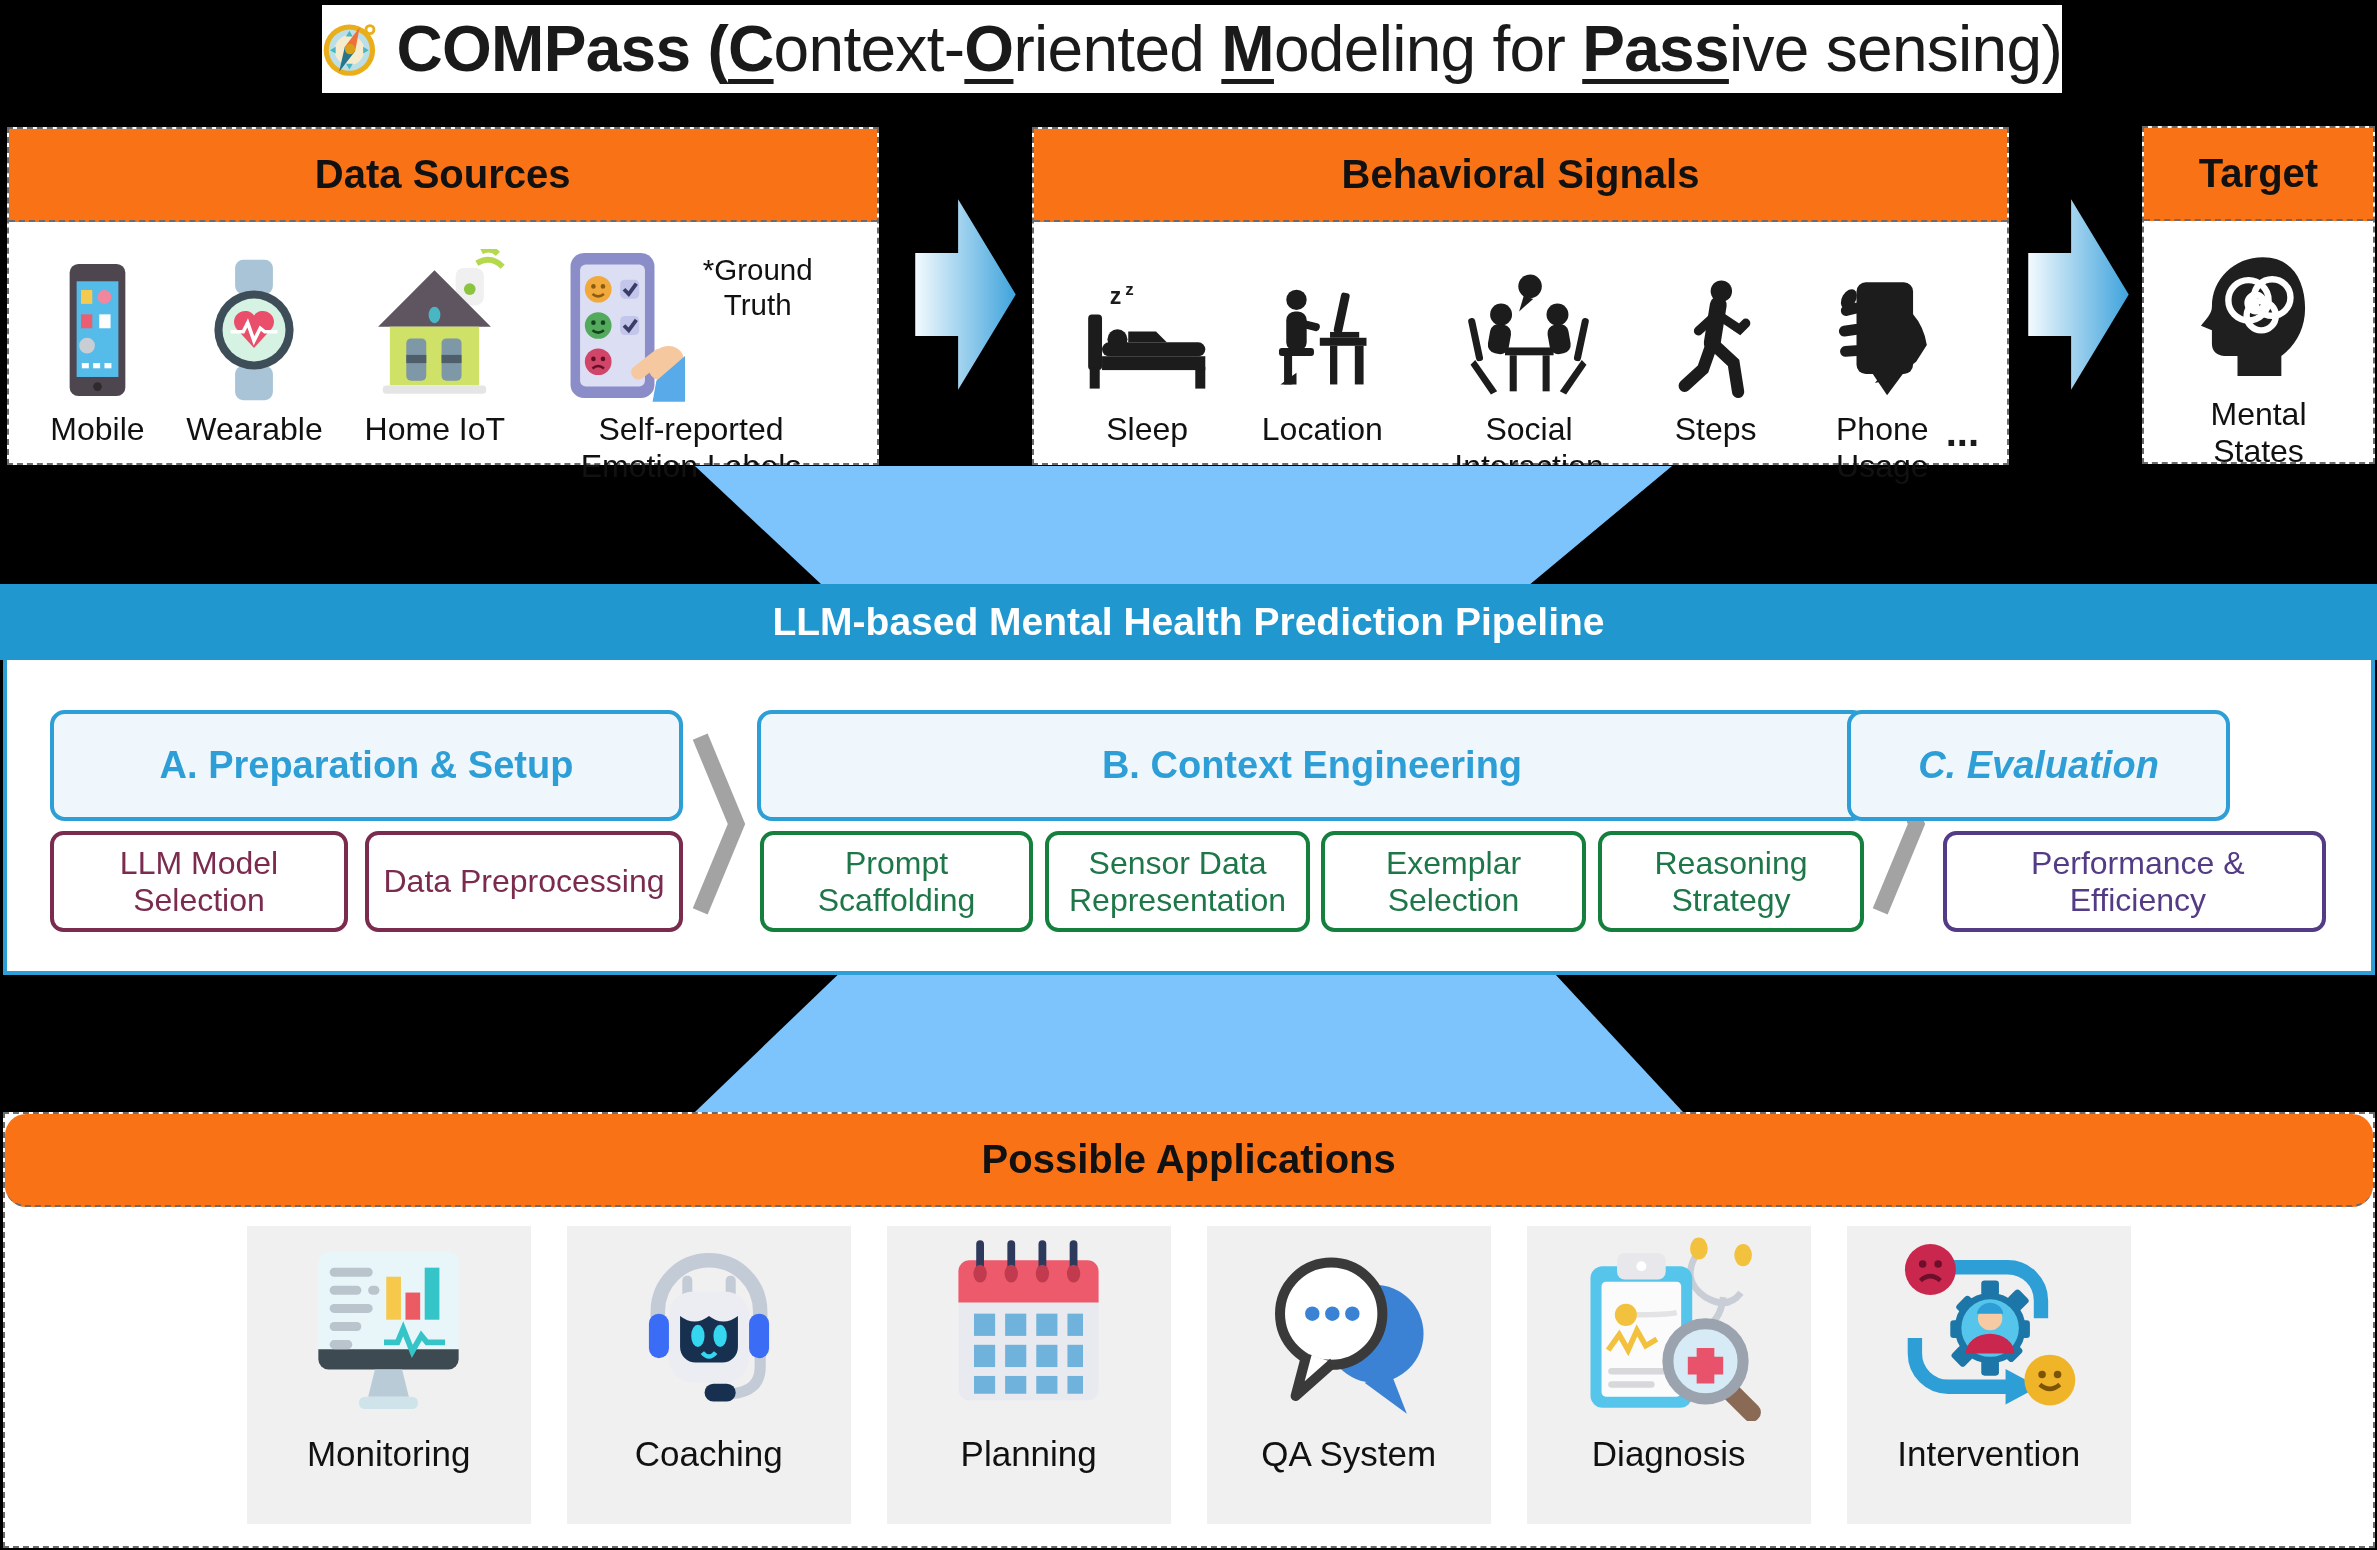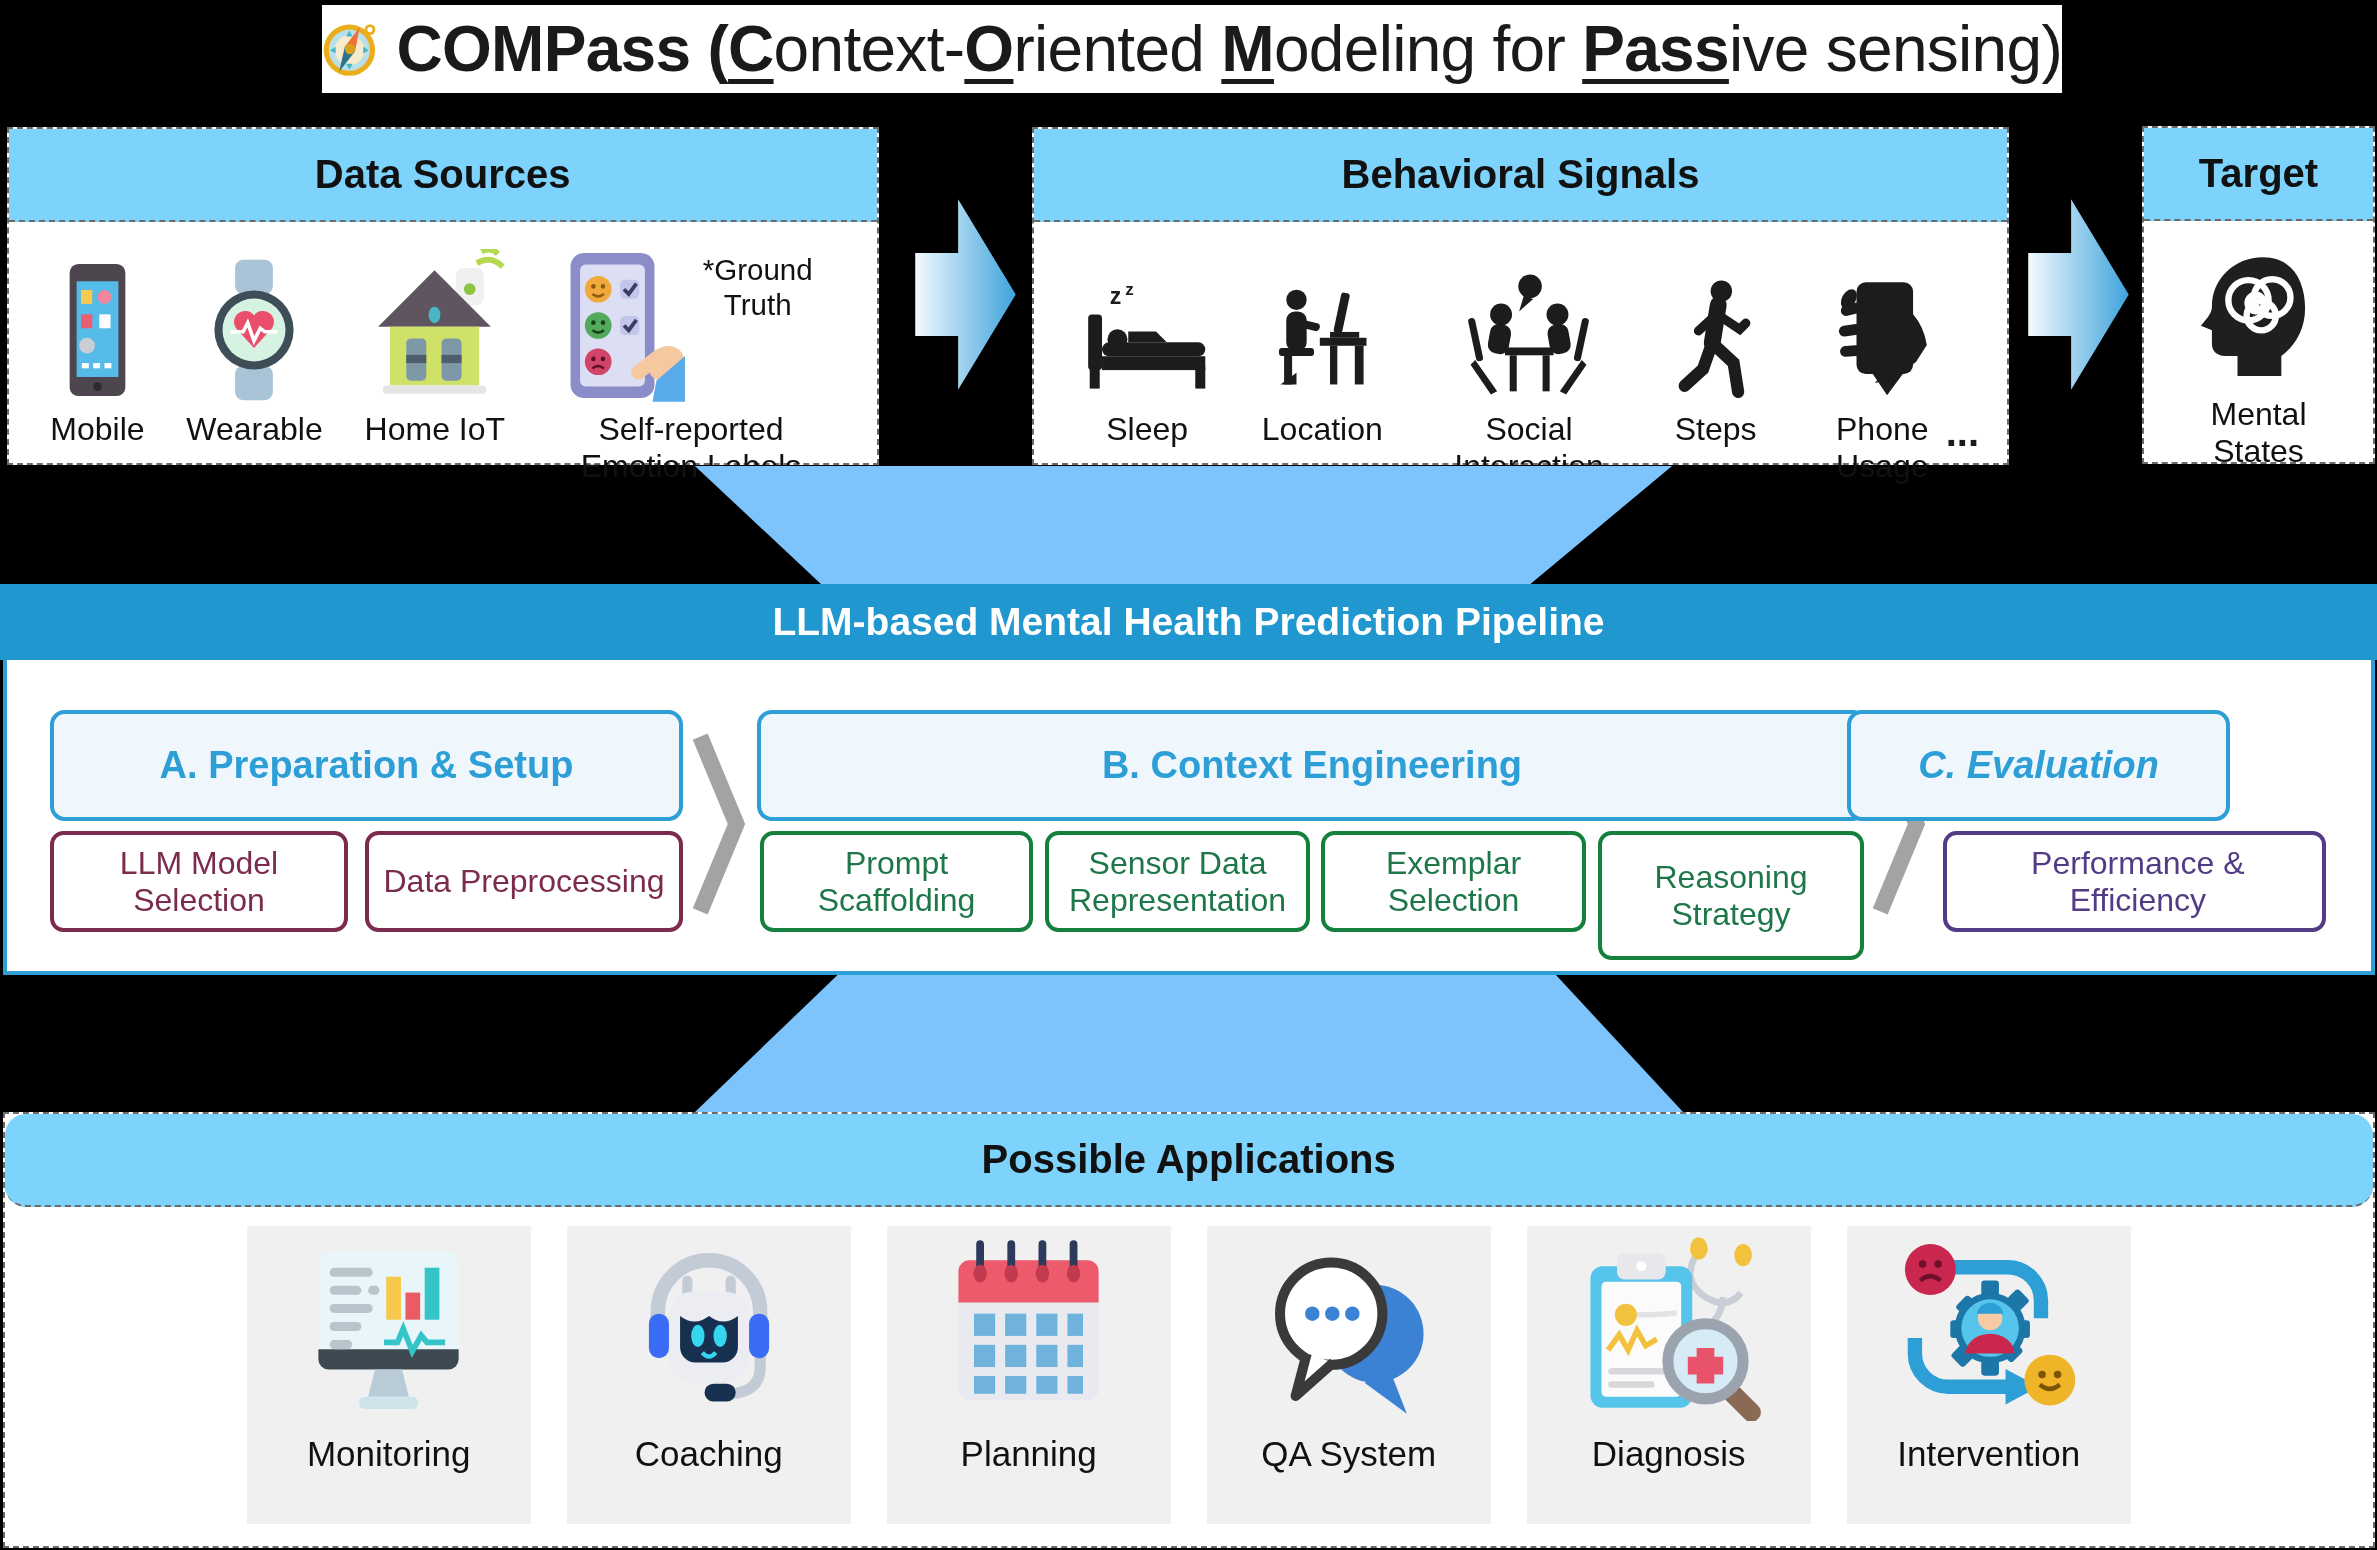--- a/index.html
+++ b/index.html
@@ -8,21 +8,21 @@
 
   
   .title-bar{position:absolute;left:322px;top:5.4px;width:1740px;height:88px;background:#fff;
              display:flex;align-items:center;justify-content:center;gap:17.4px;}
   .title-text{font-size:64px;letter-spacing:-0.7px;white-space:nowrap;}
   .title-text .b{font-weight:bold;}
   .title-text .u{font-weight:bold;text-decoration:underline;text-decoration-thickness:5.4px;text-underline-offset:8px;}
 
   
   .sec{position:absolute;background:#fff;border:2.7px dashed #6b6b6b;box-sizing:border-box;}
-  .sec-header{background:#7dd3fc;border-bottom:2.7px dashed #6b6b6b;height:91px;
+  .sec-header{background:#f97316;border-bottom:2.7px dashed #6b6b6b;height:91px;
               display:flex;align-items:center;justify-content:center;
               font-size:40px;font-weight:bold;color:#111;}
   .sec-body{display:flex;justify-content:space-evenly;align-items:flex-start;padding-top:19px;}
   .item{display:flex;flex-direction:column;align-items:center;}
   .icon-box{height:161px;display:flex;align-items:flex-end;justify-content:center;}
   .item-label{margin-top:9.4px;font-size:32px;color:#111;text-align:center;line-height:1.15;}
 
   
   .blk-arrow{position:absolute;top:194px;width:105px;height:201px;}
   .funnel{position:absolute;background:#7dc4fd;}
@@ -330,21 +330,21 @@
   <div class="sub-box maroon" style="left:365px;top:831px;width:318px;height:101px;">Data Preprocessing</div>
 
   <svg class="chev" style="left:692px;" viewBox="0 0 80 280">
     <polyline points="12,10 66,140 12,270" stroke="#a3a3a3" stroke-width="24" fill="none"></polyline>
   </svg>
 
   <div class="stage-head" style="left:757px;top:710px;width:1110px;height:111px;">B. Context Engineering</div>
   <div class="sub-box green" style="left:760px;top:831px;width:273px;height:101px;">Prompt Scaffolding</div>
   <div class="sub-box green" style="left:1045px;top:831px;width:265px;height:101px;">Sensor Data Representation</div>
   <div class="sub-box green" style="left:1321px;top:831px;width:265px;height:101px;">Exemplar Selection</div>
-  <div class="sub-box green" style="left:1598px;top:831px;width:266px;height:129px;">Reasoning Strategy</div>
+  <div class="sub-box green" style="left:1598px;top:831px;width:266px;height:101px;">Reasoning Strategy</div>
 
   <svg class="chev" style="left:1872px;" viewBox="0 0 80 280">
     <polyline points="12,10 66,140 12,270" stroke="#a3a3a3" stroke-width="24" fill="none"></polyline>
   </svg>
 
   <div class="stage-head" style="left:1847px;top:710px;width:383px;height:111px;font-style:italic;">C. Evaluation</div>
   <div class="sub-box purple" style="left:1943px;top:831px;width:383px;height:101px;padding-left:16px;">Performance &amp; Efficiency</div>
 
   <div id="apps">
     <div class="sec-header">Possible Applications</div>

